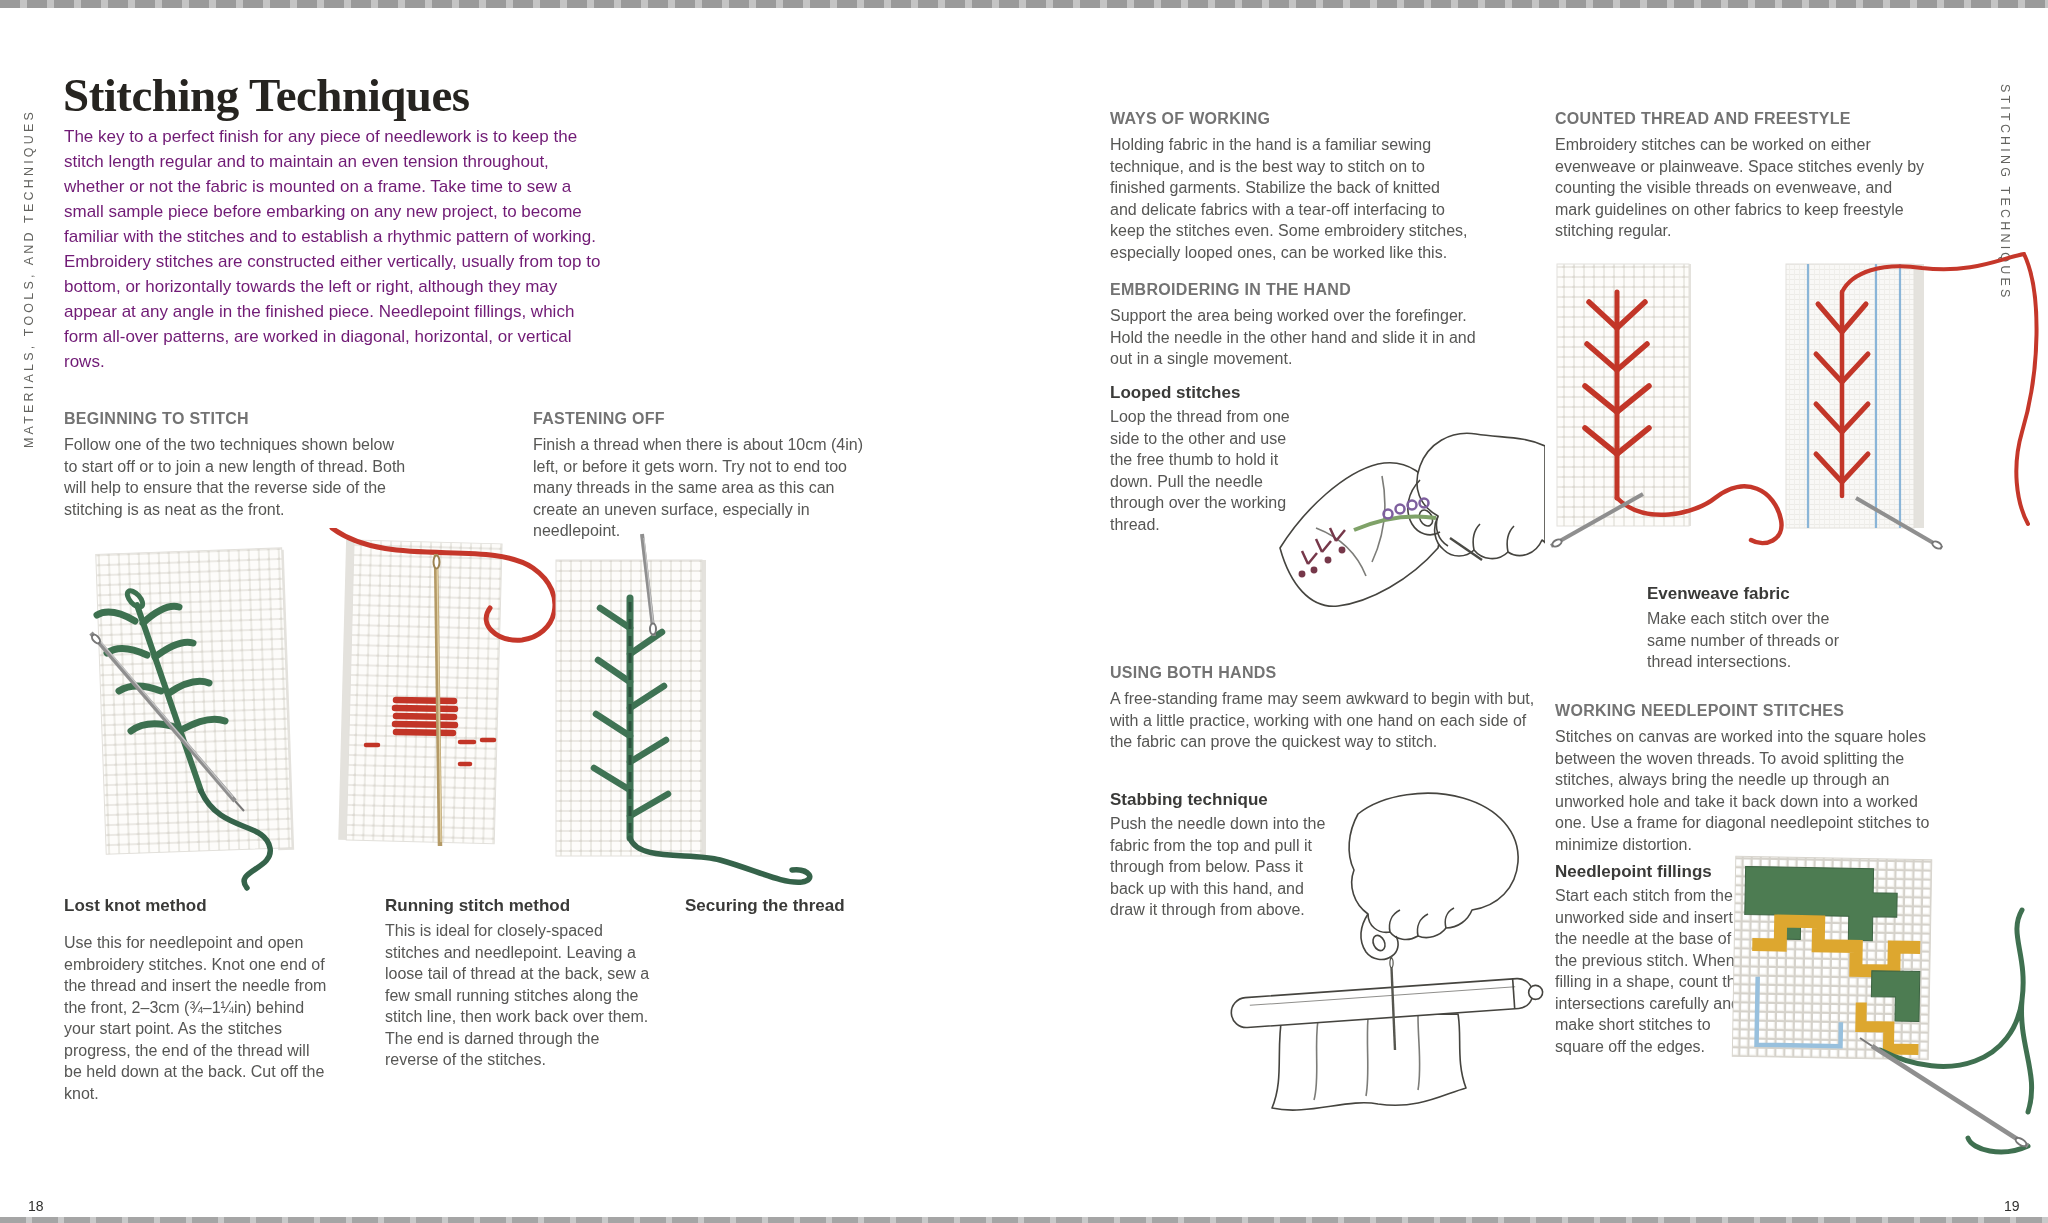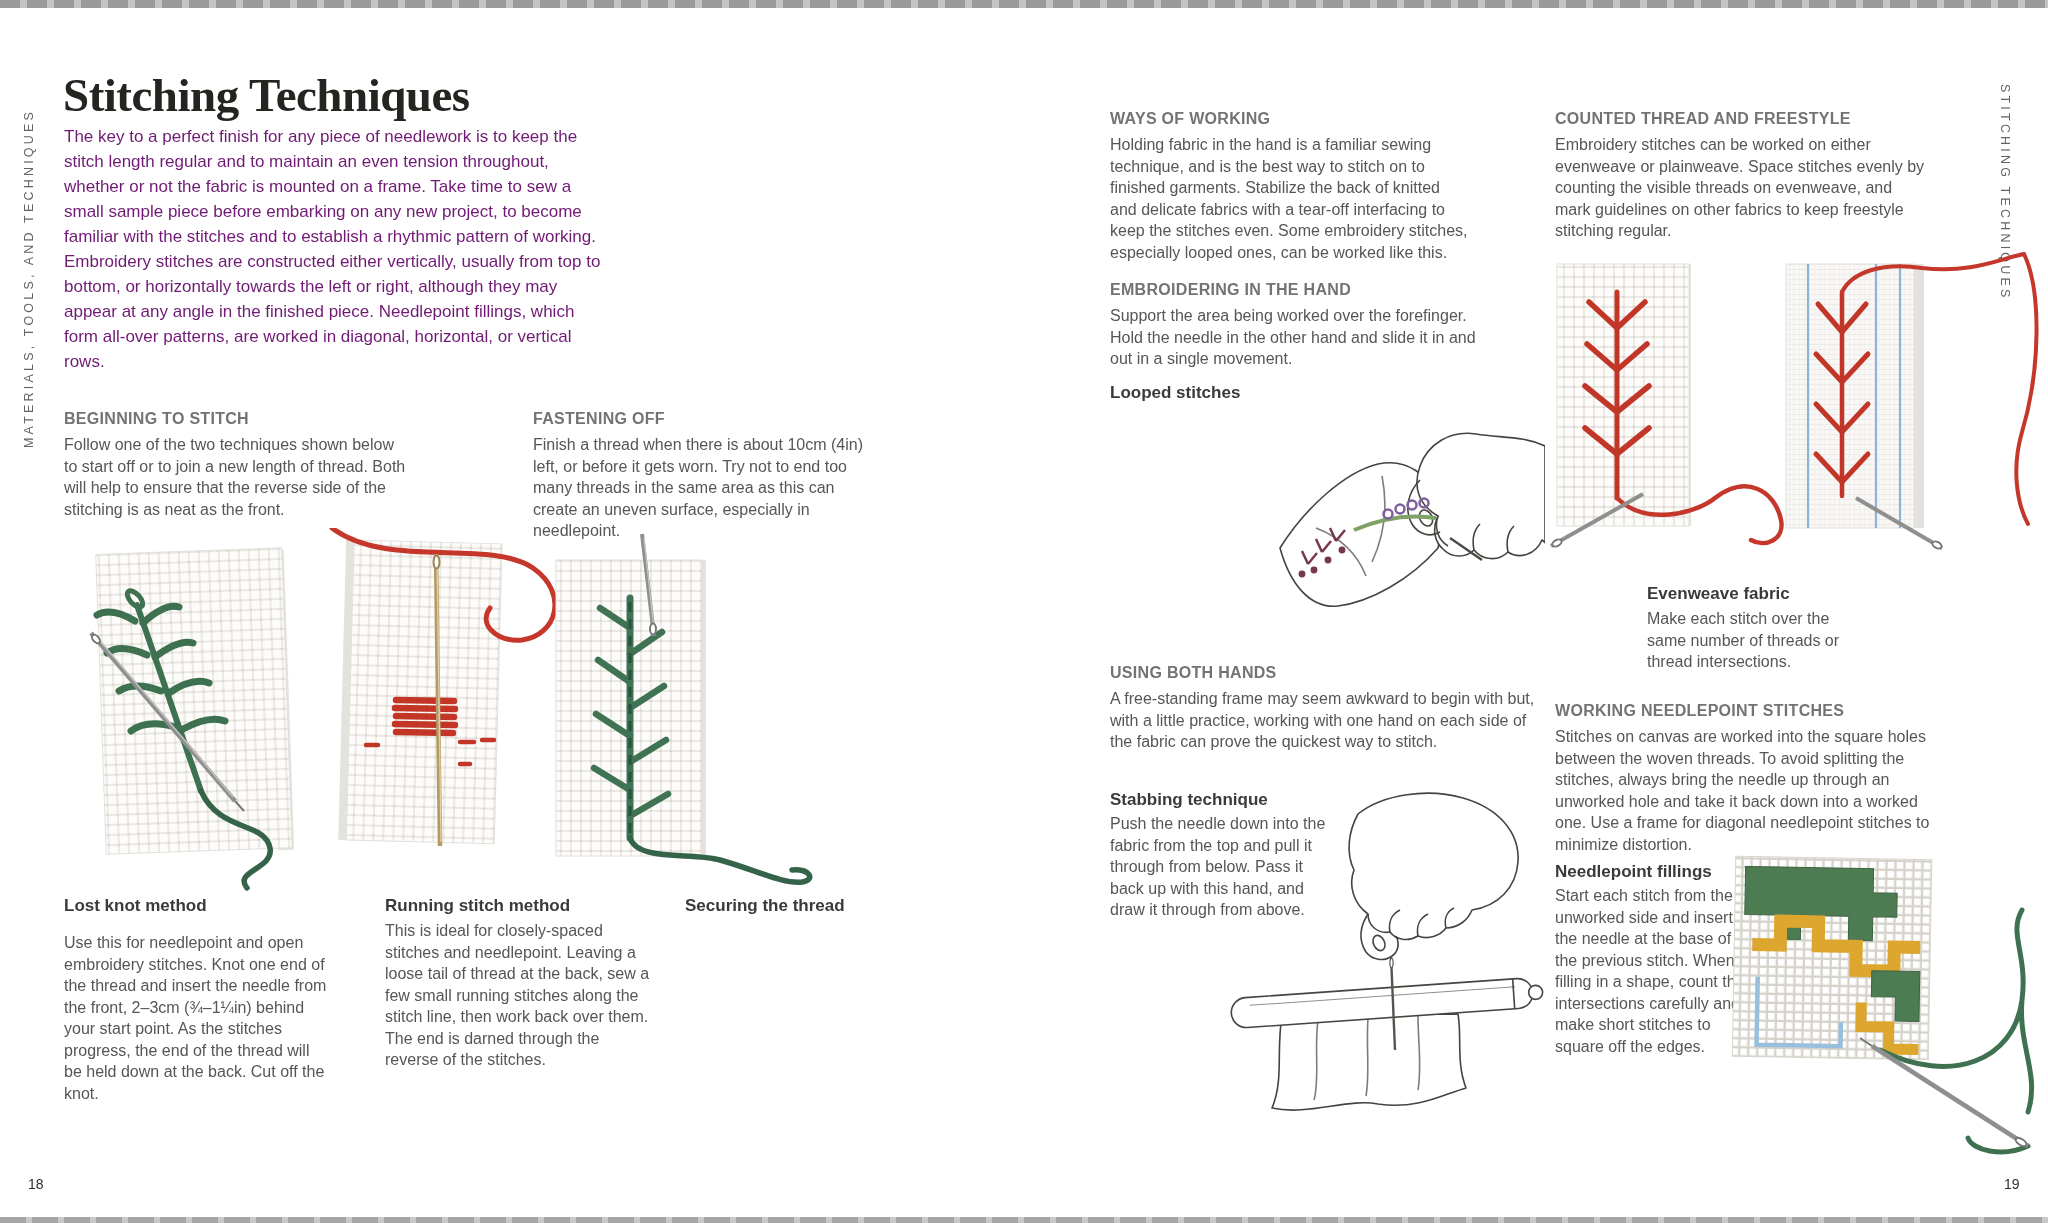--- a/index.html
+++ b/index.html
@@ -11,21 +11,21 @@
   .edge-bottom{left:0;top:1217px;width:2048px;height:6px;
     background:repeating-linear-gradient(90deg,#a5a5a5 0 26px,#c9c9c9 26px 32px);}
   .book-title{font-family:"Liberation Serif",serif;font-weight:700;font-size:47px;
     color:#262420;letter-spacing:-0.5px;line-height:1;}
   .intro{font-size:17px;line-height:25px;color:#701a75;}
   .head{font-weight:700;font-size:16px;color:#737373;letter-spacing:.3px;}
   .bodytxt{font-size:16px;line-height:21.5px;color:#565654;}
   .cap-title{font-weight:700;font-size:17px;color:#3a3a38;}
   .vert{writing-mode:vertical-rl;font-size:12.5px;letter-spacing:3.2px;color:#63635f;}
   .vert-up{transform:rotate(180deg);}
-  .pgnum{font-size:14px;color:#2f2f2d;font-weight:500;}
+  .pgnum{font-size:14px;color:#2f2f2d;font-weight:500;margin-top:22px;}
   svg{display:block;}
 </style>
 </head>
 <body>
 
 <div id="page">
 
   <svg width="0" height="0" style="position:absolute">
     <defs>
       <pattern id="aida" width="10" height="10" patternUnits="userSpaceOnUse">
@@ -153,20 +153,21 @@
     <div class="cap-title">Securing the thread</div>
   </div>
 
   <div class="abs head" style="left:1110px;top:110px">WAYS OF WORKING</div>
   <div class="abs bodytxt" style="left:1110px;top:134px;width:360px">Holding fabric in the hand is a familiar sewing technique, and is the best way to stitch on to finished garments. Stabilize the back of knitted and delicate fabrics with a tear-off interfacing to keep the stitches even. Some embroidery stitches, especially looped ones, can be worked like this.</div>
 
   <div class="abs head" style="left:1110px;top:281px">EMBROIDERING IN THE HAND</div>
   <div class="abs bodytxt" style="left:1110px;top:305px;width:380px">Support the area being worked over the forefinger. Hold the needle in the other hand and slide it in and out in a single movement.</div>
 
   <div class="abs cap-title" style="left:1110px;top:383px">Looped stitches</div>
+  <div class="abs bodytxt" style="left:1110px;top:406px;width:190px">Loop the thread from one side to the other and use the free thumb to hold it down. Pull the needle through over the working thread.</div>
 
   <svg class="abs" style="left:1250px;top:388px" width="295" height="275" viewBox="0 0 295 275">
     <g stroke="#45443f" stroke-width="1.6" fill="#ffffff" stroke-linejoin="round">
       <path d="M30 160 C55 120 95 84 128 76 C156 70 178 84 196 122 L188 160 C160 192 120 214 88 218 C60 221 40 196 30 160 Z"></path>
       <path d="M66 140 C92 150 108 168 116 188" fill="none" opacity=".7"></path>
       <path d="M132 88 C138 118 134 148 122 174" fill="none" opacity=".7"></path>
       <path d="M226 46 C200 42 178 56 170 78 C162 100 170 118 188 128 C182 140 184 154 194 162 C202 170 216 170 224 162 C232 172 248 174 258 164 C270 172 286 166 292 152 C298 156 295 158 295 150 L295 58 C274 48 252 50 226 46 Z"></path>
       <path d="M188 128 C184 140 188 152 198 158" fill="none"></path>
       <path d="M224 162 C222 152 224 142 230 136" fill="none"></path>
       <path d="M258 164 C256 154 258 144 264 138" fill="none"></path>

